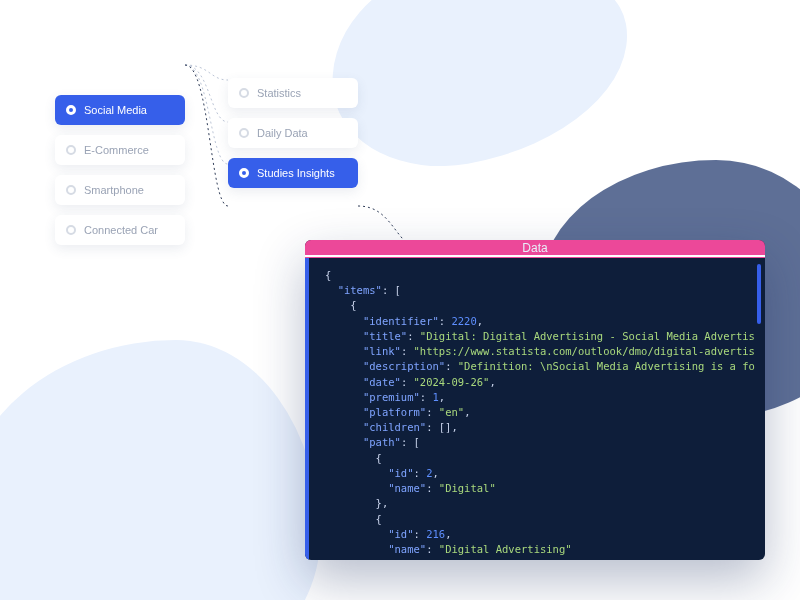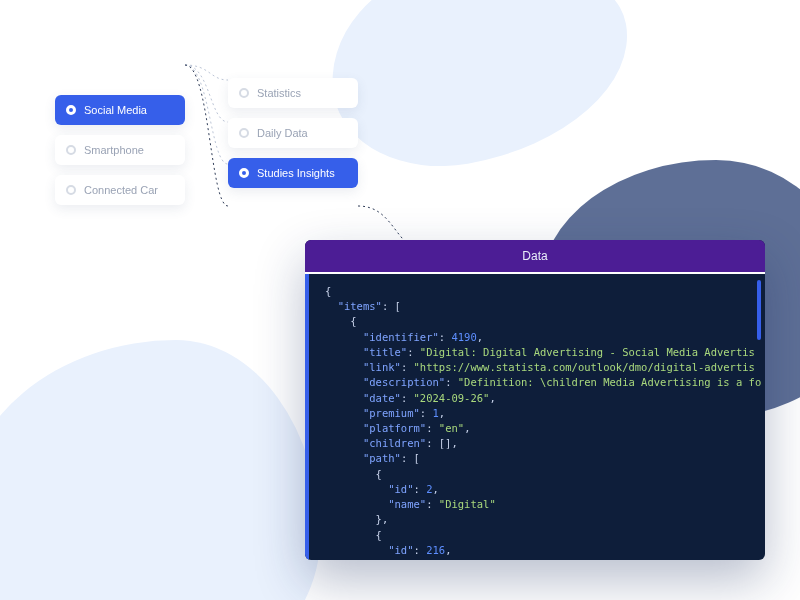--- a/index.html
+++ b/index.html
@@ -85,22 +85,23 @@
     width: 460px; height: 320px;
     border-radius: 6px;
     overflow: hidden;
     box-shadow: 0 20px 50px rgba(20,40,90,0.3);
     z-index: 3;
     background: #0e1e3a;
     display: flex; flex-direction: column;
   }
   .tabs {
     display: flex;
-    height: 34px;
-    background: #4c1d95;
+    height: 18px;
+    background: #ec4899;
+    align-items: center;
   }
   .tab {
     flex: 1;
     display: flex; align-items: center; justify-content: center;
     font-size: 12px;
     color: #e8eef9;
     cursor: pointer;
   }
   .tab.active {
     border-bottom: 2px solid #ffffff;
@@ -151,20 +152,24 @@
 </svg>
 
 <div class="panel category-panel">
   <div class="col col-left">
     <div class="pill active">
       <span class="dot"></span>
       <span>Social Media</span>
     </div>
     <div class="pill">
       <span class="dot"></span>
+      <span>E-Commerce</span>
+    </div>
+    <div class="pill">
+      <span class="dot"></span>
       <span>Smartphone</span>
     </div>
     <div class="pill">
       <span class="dot"></span>
       <span>Connected Car</span>
     </div>
   </div>
 
   <div class="col col-right">
     <div class="pill">
@@ -182,24 +187,24 @@
   </div>
 </div>
 
 <div class="code-panel">
   <div class="tabs">
     <div class="tab active">Data</div>
   </div>
   <div class="code-body"><span class="p">{</span>
   <span class="k">"items"</span><span class="p">: [</span>
     <span class="p">{</span>
-      <span class="k">"identifier"</span><span class="p">: </span><span class="n">4190</span><span class="p">,</span>
+      <span class="k">"identifier"</span><span class="p">: </span><span class="n">2220</span><span class="p">,</span>
       <span class="k">"title"</span><span class="p">: </span><span class="s">"<span>Digital: Digital Advertising - Social Media Advertis</span></span>
       <span class="k">"link"</span><span class="p">: </span><span class="s">"<span>https://www.statista.com/outlook/dmo/digital-advertis</span></span>
-      <span class="k">"description"</span><span class="p">: </span><span class="s">"<span>Definition: \children Media Advertising is a fo</span></span>
+      <span class="k">"description"</span><span class="p">: </span><span class="s">"<span>Definition: \nSocial Media Advertising is a fo</span></span>
       <span class="k">"date"</span><span class="p">: </span><span class="s">"<span>2024-09-26</span>"</span><span class="p">,</span>
       <span class="k">"premium"</span><span class="p">: </span><span class="n">1</span><span class="p">,</span>
       <span class="k">"platform"</span><span class="p">: </span><span class="s">"<span>en</span>"</span><span class="p">,</span>
       <span class="k">"children"</span><span class="p">: [],</span>
       <span class="k">"path"</span><span class="p">: [</span>
         <span class="p">{</span>
           <span class="k">"id"</span><span class="p">: </span><span class="n">2</span><span class="p">,</span>
           <span class="k">"name"</span><span class="p">: </span><span class="s">"<span>Digital</span>"</span>
         <span class="p">},</span>
         <span class="p">{</span>

